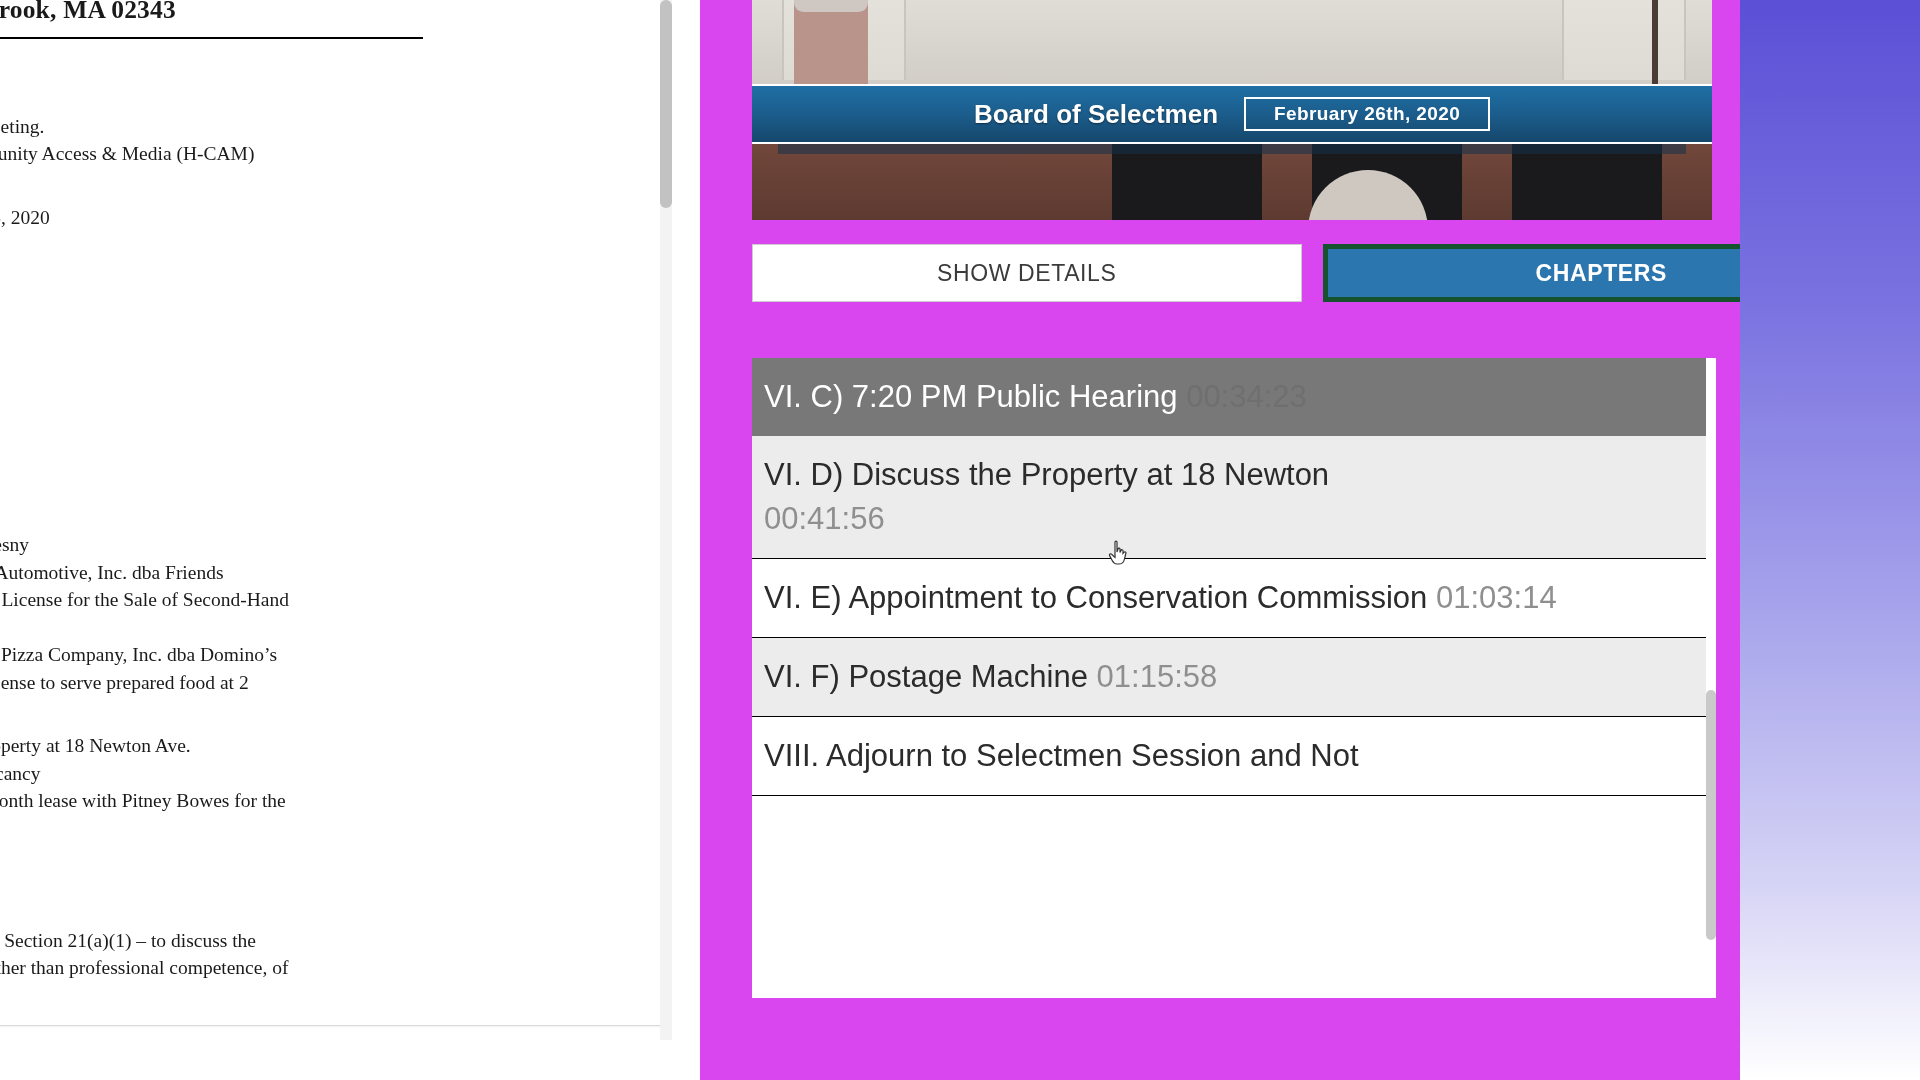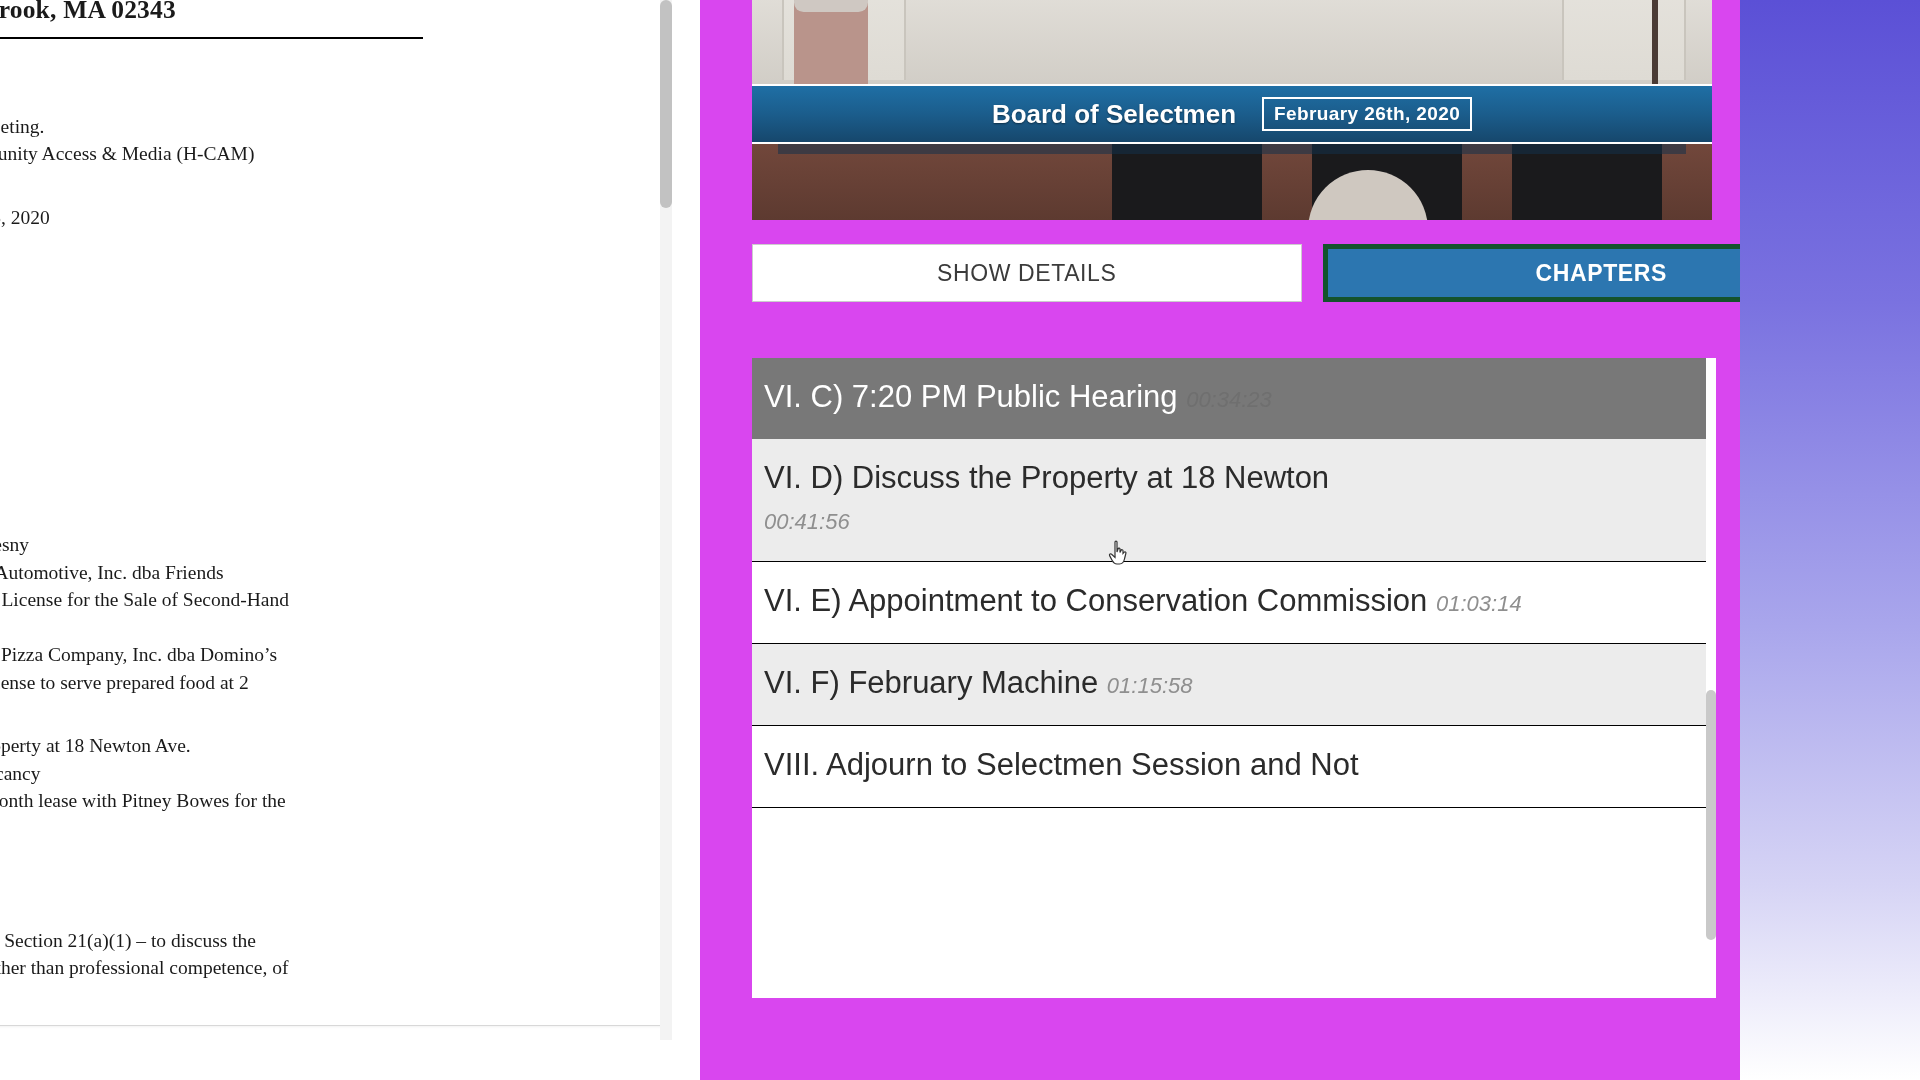--- a/index.html
+++ b/index.html
@@ -187,21 +187,21 @@
     color: #ffffff;
     font-size: 26px;
     font-weight: bold;
     text-shadow: 0 1px 2px rgba(0,0,0,0.45);
   }
   .vf-date {
     color: #ffffff;
     font-size: 19px;
     font-weight: bold;
     border: 2px solid #ffffff;
-    padding: 4px 10px;
+    padding: 4px 28px;
     letter-spacing: 0.4px;
   }
   .vf-lt-shadow {
     position: absolute;
     left: 26px;
     top: 302px;
     width: 908px;
     height: 12px;
     background: rgba(20,50,75,0.55);
   }
@@ -265,22 +265,21 @@
     border-bottom: none;
   }
   .chapter.alt {
     background: #ececec;
   }
   .chapter.plain {
     background: #ffffff;
   }
   .chapter .time {
     color: #8f8f8f;
-    font-size: 22px;
-    font-style: italic;
+    font-size: 31px;
   }
   .chapter.selected .time {
     color: #6f6f6f;
   }
   .chapter .time.block {
     display: block;
     margin-top: 2px;
   }
 
   .chapters-scroll-track {
@@ -409,21 +408,21 @@
         <span>VI. D) Discuss the Property at 18 Newton</span>
         <span class="time block">00:41:56</span>
       </div>
 
       <div class="chapter plain">
         <span>VI. E) Appointment to Conservation Commission</span>
         <span class="time">01:03:14</span>
       </div>
 
       <div class="chapter alt">
-        <span>VI. F) February Machine</span>
+        <span>VI. F) Postage Machine</span>
         <span class="time">01:15:58</span>
       </div>
 
       <div class="chapter plain">
         <span>VIII. Adjourn to Selectmen Session and Not</span>
         <span class="time"></span>
       </div>
 
     </div>
 

